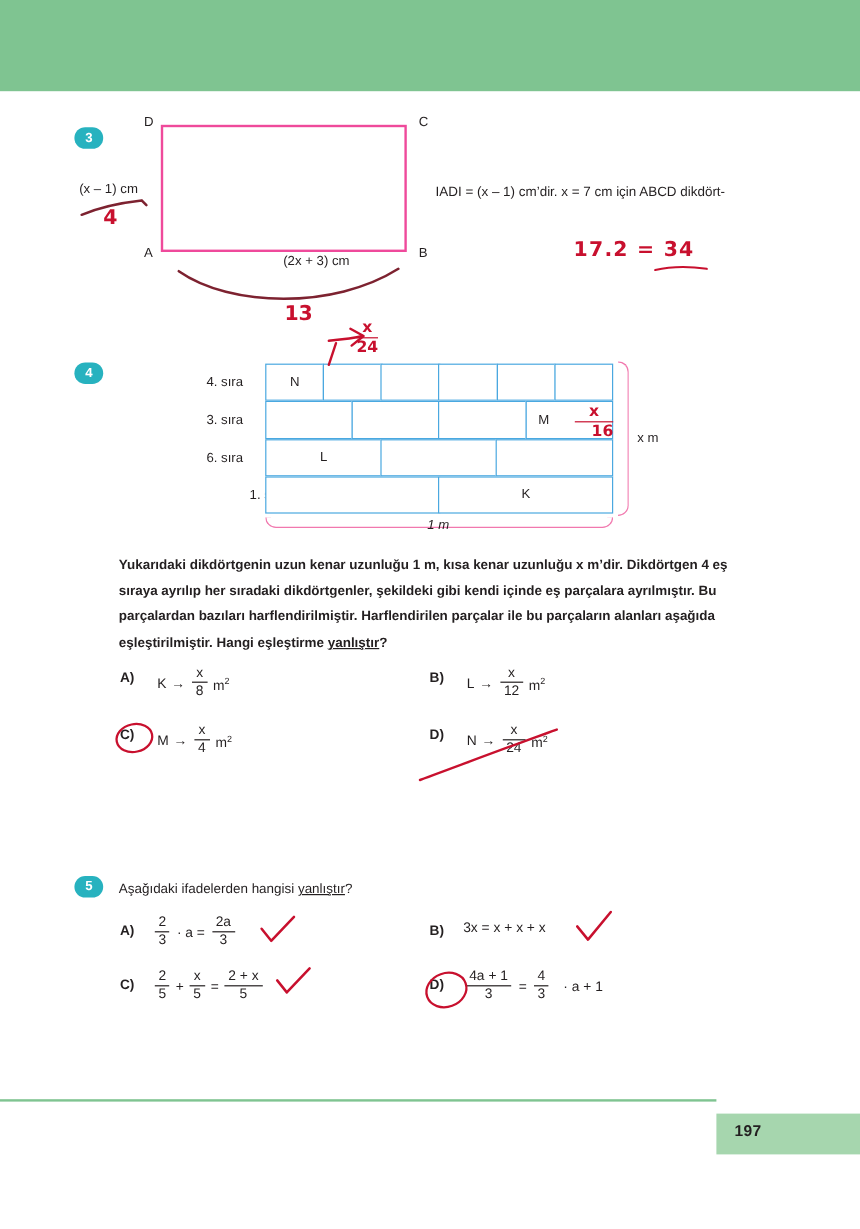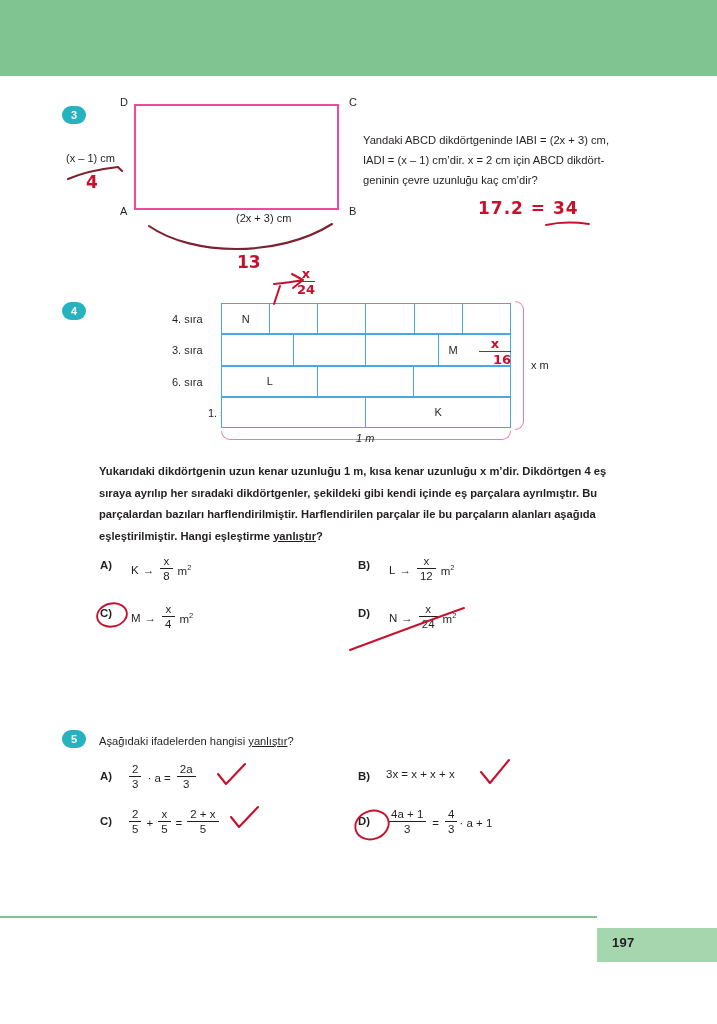--- a/index.html
+++ b/index.html
@@ -204,23 +204,21 @@
   <div class="qnum" style="left:62px; top:106px;">3</div>
 
   <div class="rect-abcd"></div>
   <div class="lbl" style="left:120px; top:96px;">D</div>
   <div class="lbl" style="left:349px; top:96px;">C</div>
   <div class="lbl" style="left:120px; top:205px;">A</div>
   <div class="lbl" style="left:349px; top:205px;">B</div>
   <div class="lbl" style="left:66px; top:152px;">(x – 1) cm</div>
   <div class="lbl" style="left:236px; top:212px;">(2x + 3) cm</div>
 
-  <div class="txt" style="left:363px; top:130px;">Yandaki ABCD dikdörtgeninde IABI = (2x + 3) cm,</div>
-  <div class="txt" style="left:363px; top:150px;">IADI = (x – 1) cm’dir. x = 2 cm için ABCD dikdört-</div>
-  <div class="txt" style="left:363px; top:170px;">geninin çevre uzunluğu kaç cm’dir?</div>
+  <div class="txt" style="left:363px; top:150px;">IADI = (x – 1) cm’dir. x = 7 cm için ABCD dikdört-</div>
 
   <svg class="ink" style="left:66px; top:165px;" width="70" height="22">
     <path d="M2,14 C16,8 34,4 52,2 L56,6" fill="none" stroke="#7d2230" stroke-width="2.1" stroke-linecap="round"></path>
   </svg>
   <div class="hand" style="left:86px; top:172px; font-size:17px;">4</div>
 
   <svg class="ink" style="left:146px; top:222px;" width="190" height="38">
     <path d="M3,4 C46,34 132,36 186,2" fill="none" stroke="#7d2230" stroke-width="2.1" stroke-linecap="round"></path>
   </svg>
   <div class="hand" style="left:237px; top:252px; font-size:17px;">13</div>
@@ -406,19 +404,19 @@
   <div class="eq" style="left:386px; top:809px;">
     <span class="frac">
       <span class="num">4a + 1</span>
       <span class="den">3</span>
     </span>
     <span style="margin:0 4px;">=</span>
     <span class="frac">
       <span class="num">4</span>
       <span class="den">3</span>
     </span>
-    <span style="margin-left:0;">· a + 1</span>
+    <span style="margin-left:10px;">· a + 1</span>
   </div>
   <svg class="ink" style="left:352px; top:808px;" width="40" height="34">
     <ellipse cx="20" cy="17" rx="17" ry="14" fill="none" stroke="#c8102e" stroke-width="1.9" transform="rotate(-20 20 17)"></ellipse>
   </svg>
 
 </div>
 
 </body></html>

